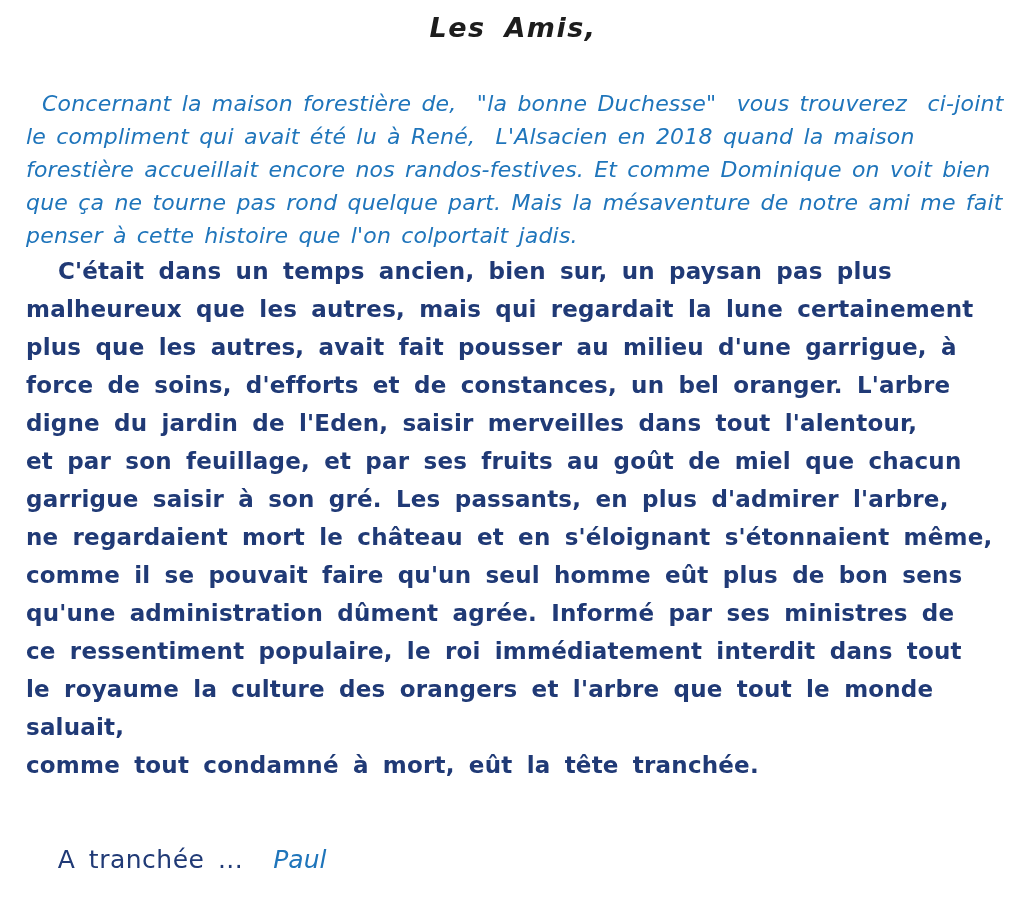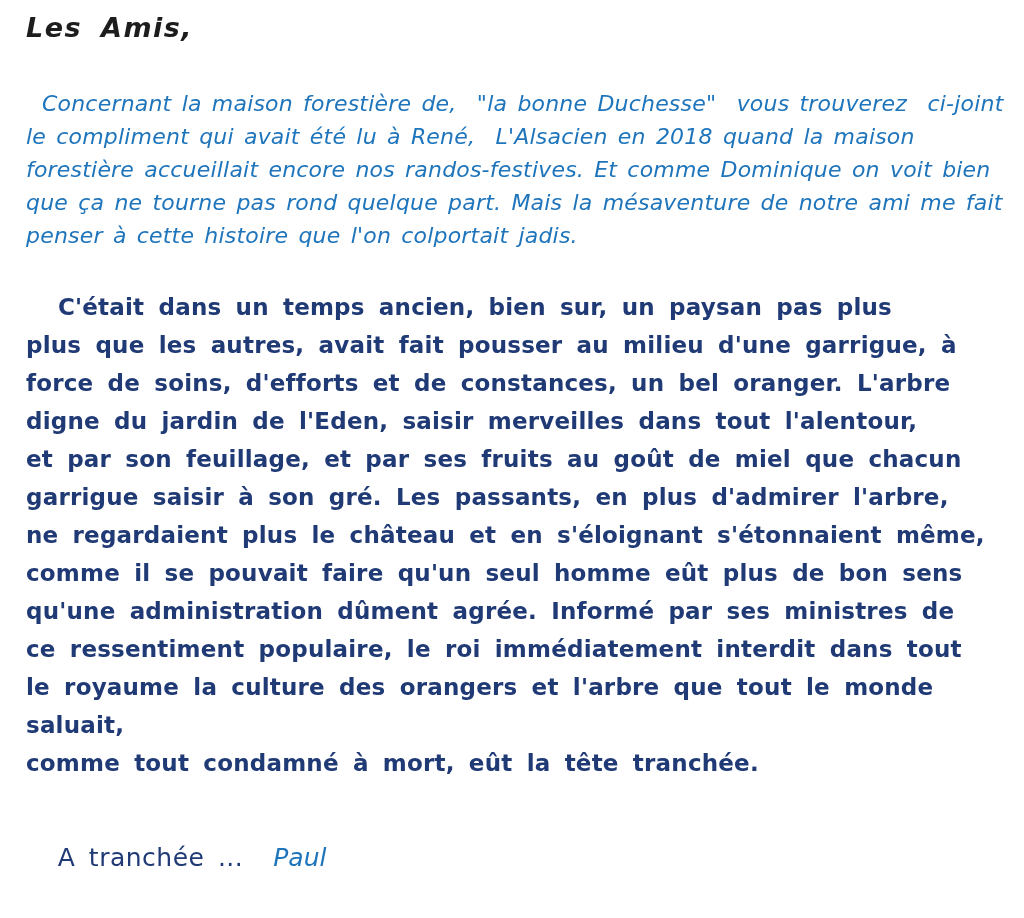--- a/index.html
+++ b/index.html
@@ -33,21 +33,20 @@
     font-size: 22px;
     font-style: italic;
     line-height: 33px;
     word-spacing: 3px;
     letter-spacing: 0.2px;
   }
   .intro .line:first-child {
     padding-left: 16px;
   }
   .story {
-    margin-top: 36px;
   }
   .story .line {
     font-size: 23px;
     font-weight: bold;
     line-height: 38px;
     word-spacing: 6px;
     letter-spacing: 0.2px;
   }
   .story .line:first-child {
     padding-left: 32px;
@@ -64,38 +63,39 @@
   .signature {
     font-style: italic;
     margin-left: 30px;
     word-spacing: 4px;
   }
 </style>
 </head>
 <body style="background: rgb(255, 255, 255);">
 
 <div class="letter">
-  <div class="greeting" style="color: rgb(29, 29, 29);">Les Amis,</div>
+  <div class="greeting" style="color: rgb(29, 29, 29); text-align: center;">Les Amis,</div>
 
   <div class="paragraph intro" style="color: rgb(31, 117, 187);">
       <div class="line">Concernant la maison forestière de,  "la bonne Duchesse"  vous trouverez  ci-joint</div>
       <div class="line">le compliment qui avait été lu à René,  L'Alsacien en 2018 quand la maison</div>
       <div class="line">forestière accueillait encore nos randos-festives. Et comme Dominique on voit bien</div>
       <div class="line">que ça ne tourne pas rond quelque part. Mais la mésaventure de notre ami me fait</div>
       <div class="line">penser à cette histoire que l'on colportait jadis.</div>
     </div>
 
   <div class="paragraph story" style="color: rgb(32, 58, 118);">
       <div class="line">C'était dans un temps ancien, bien sur, un paysan pas plus</div>
+      <div class="line">malheureux que les autres, mais qui regardait la lune certainement</div>
       <div class="line">plus que les autres, avait fait pousser au milieu d'une garrigue, à</div>
       <div class="line">force de soins, d'efforts et de constances, un bel oranger. L'arbre</div>
       <div class="line">digne du jardin de l'Eden, saisir merveilles dans tout l'alentour,</div>
       <div class="line">et par son feuillage, et par ses fruits au goût de miel que chacun</div>
       <div class="line">garrigue saisir à son gré. Les passants, en plus d'admirer l'arbre,</div>
-      <div class="line">ne regardaient plus le château et en s'éloignant s'étonnaient même,</div>
+      <div class="line">ne regardaient mort le château et en s'éloignant s'étonnaient même,</div>
       <div class="line">comme il se pouvait faire qu'un seul homme eût plus de bon sens</div>
       <div class="line">qu'une administration dûment agrée. Informé par ses ministres de</div>
       <div class="line">ce ressentiment populaire, le roi immédiatement interdit dans tout</div>
       <div class="line">le royaume la culture des orangers et l'arbre que tout le monde</div>
       <div class="line">saluait,</div>
       <div class="line">comme tout condamné à mort, eût la tête tranchée.</div>
     </div>
 
   <div class="closing">
     <span class="farewell" style="color: rgb(32, 58, 118);">A tranchée ...</span><span class="signature" style="color: rgb(31, 117, 187); text-align: center;">Paul</span>

